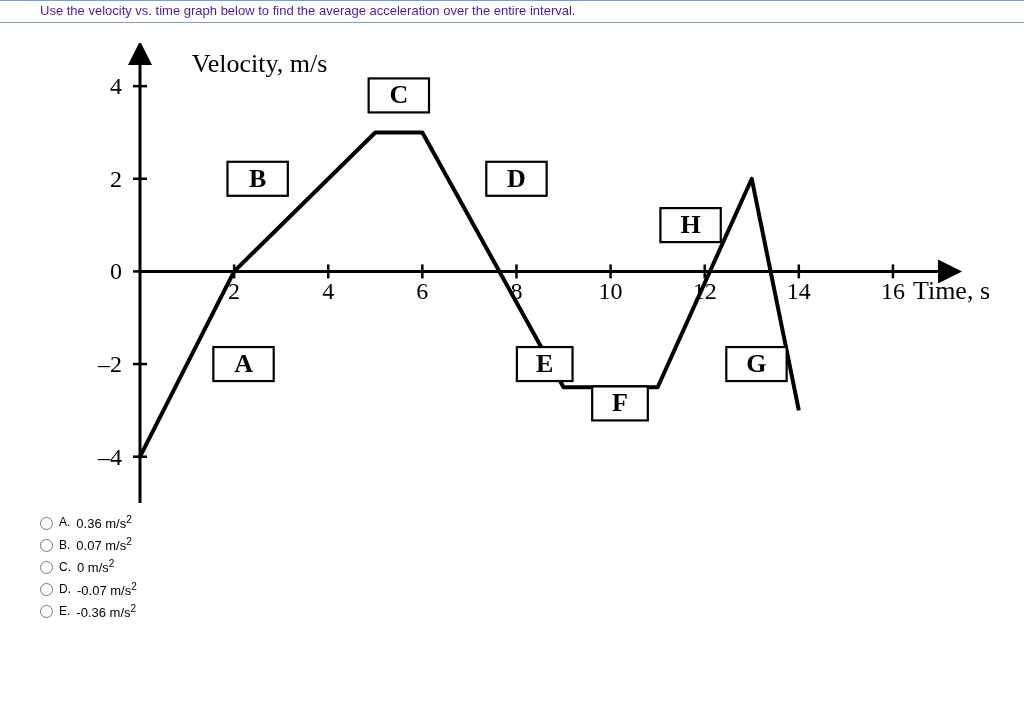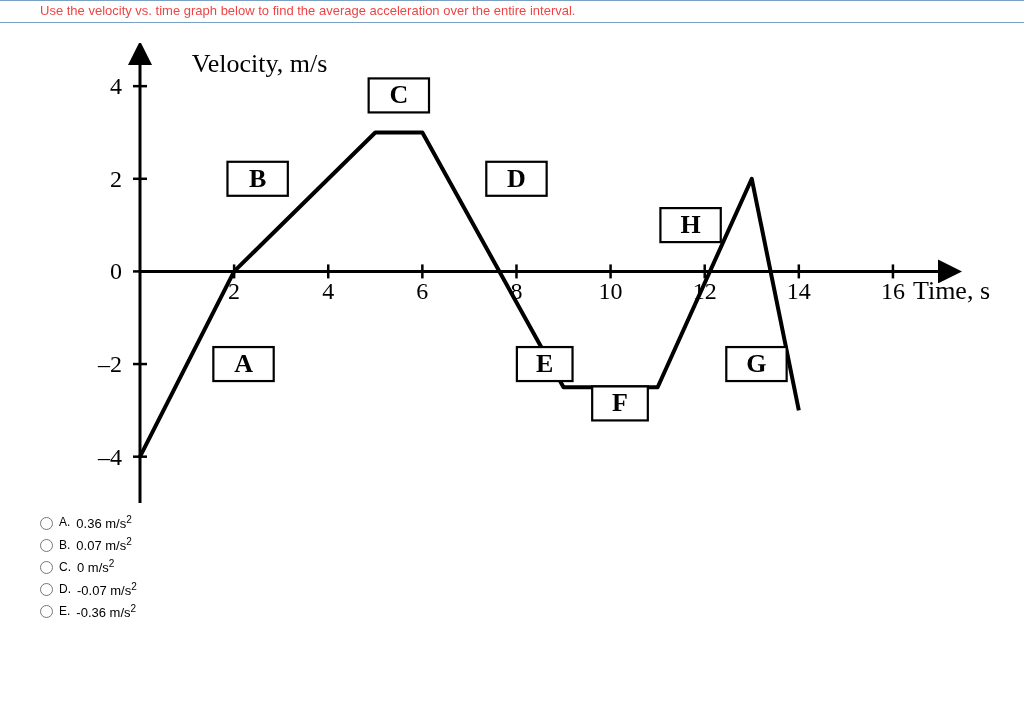--- a/index.html
+++ b/index.html
@@ -12,21 +12,21 @@
     width: 1024px;
     height: 708px;
     overflow: hidden;
   }
   .question-bar {
     border-top: 1px solid #7aa0c4;
     border-bottom: 1px solid #7aa0c4;
     background: #fff;
     padding: 2px 8px 4px 40px;
     font-size: 13px;
-    color: #ef4444;
+    color: #4c1d95;
   }
   .graph-area {
     padding: 20px 0 0 70px;
     height: 480px;
     position: relative;
   }
   svg { display: block; }
   .yaxis-title {
     font-family: "Times New Roman", Times, serif;
     font-size: 26px;

